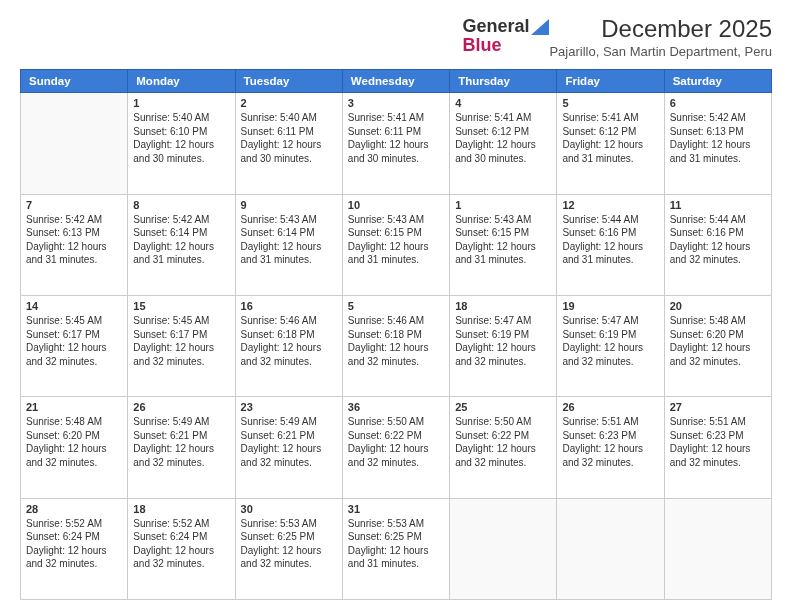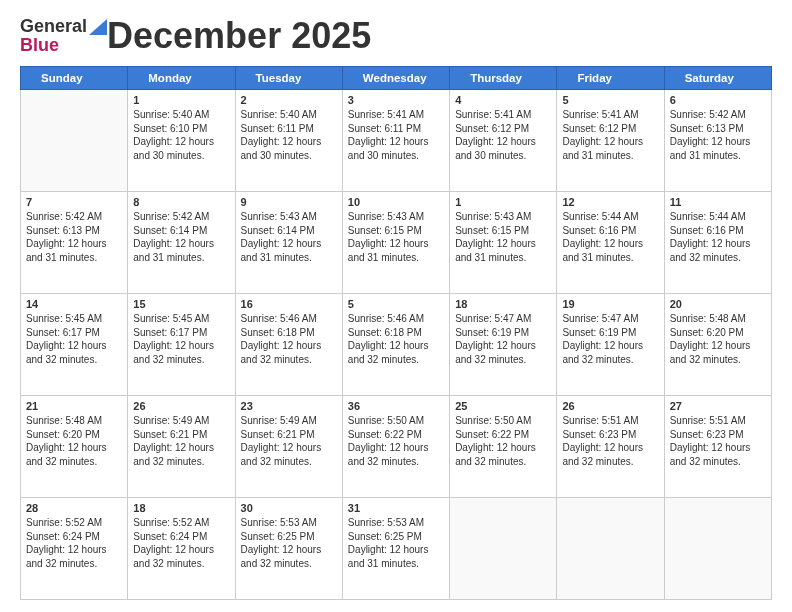--- a/index.html
+++ b/index.html
@@ -12,56 +12,56 @@
     }
     .page {
       width: 792px;
       height: 612px;
       padding: 16px 20px 12px 20px;
       display: flex;
       flex-direction: column;
     }
     .header {
       display: flex;
-      justify-content: flex-start;
+      justify-content: flex-end;
       align-items: flex-start;
       margin-bottom: 10px;
     }
     .logo {
       display: flex;
       align-items: center;
     }
     .logo-general { color: #333; }
     .logo-blue { color: #1a5fa8; }
     .title-block {
       text-align: right;
     }
     .month-title {
-      font-size: 36px;
-      font-weight: bold;
+      font-size: 24px;
+      font-weight: normal;
       color: #333;
       line-height: 1.1;
     }
     .subtitle {
       font-size: 13px;
       color: #555;
       margin-top: 2px;
     }
     .calendar-table {
       width: 100%;
       border-collapse: collapse;
       flex: 1;
       table-layout: fixed;
     }
     .calendar-table th {
       background-color: #3a7bd5;
       color: #fff;
       font-size: 11.5px;
       font-weight: bold;
-      padding: 5px 20px;
+      padding: 5px 8px;
       text-align: left;
       border: 1px solid #2a60b0;
     }
     .calendar-table td {
       border: 1px solid #ccc;
       vertical-align: top;
       padding: 4px 5px;
       font-size: 9.5px;
       color: #333;
       height: 78px;
@@ -92,20 +92,21 @@
           <span class="logo-general" style="font-size:18px;font-weight:bold;color:#333;">General</span>
           <svg width="18" height="16" viewBox="0 0 18 16" style="margin-left:2px;margin-top:1px;">
             <polygon points="0,16 18,0 18,16" fill="#3a7bd5"></polygon>
           </svg>
         </div>
         <div class="logo-blue" style="font-size:18px;font-weight:bold;color:#be185d;margin-top:-2px;">Blue</div>
       </div>
     </div>
     <div class="title-block">
       <div class="month-title">December 2025</div>
+      <div class="subtitle">Pajarillo, San Martin Department, Peru</div>
     </div>
   </div>
 
   <table class="calendar-table">
     <thead>
       <tr>
       <th>Sunday</th>
           <th>Monday</th>
           <th>Tuesday</th>
           <th>Wednesday</th>

